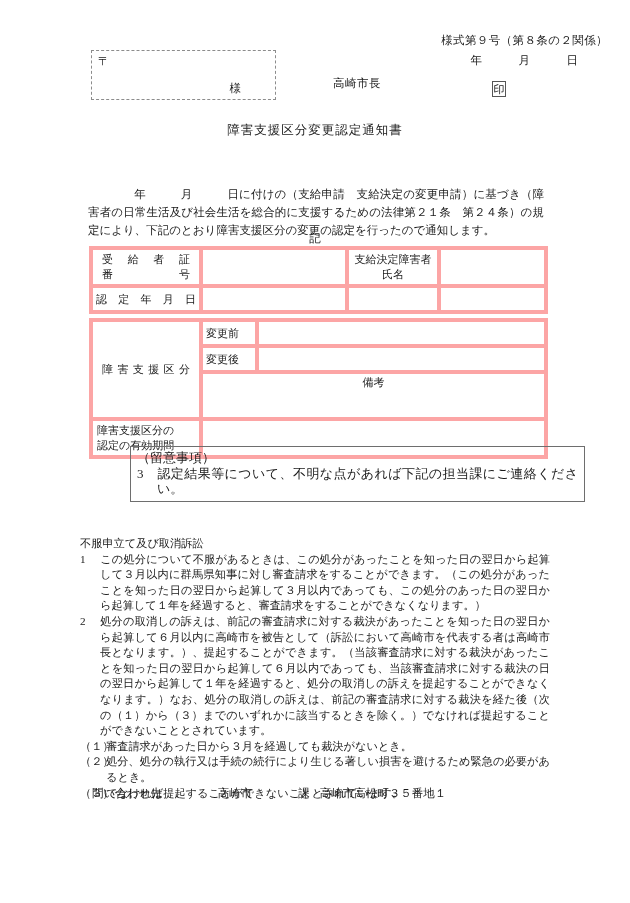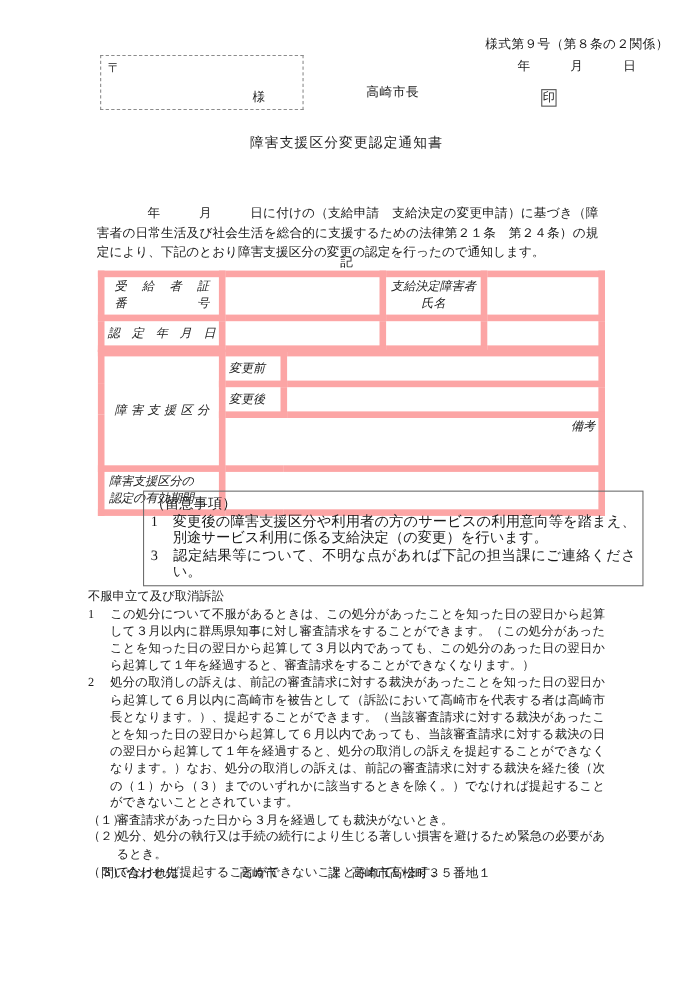--- a/index.html
+++ b/index.html
@@ -116,25 +116,24 @@
     font-size: 11.5px;
   }
 
   
   table.grid {
     border-collapse: collapse;
     table-layout: fixed;
     font-size: 11px;
   }
   table.grid td {
-    border: 6px solid #fca5a5;
+    border: 4px solid #fca5a5;
     padding: 0 3px;
     vertical-align: middle;
     line-height: 15px;
-    font-style: italic;
   }
   td.blank-cell { border: none; }
 
   .t1 {
     position: absolute;
     left: 89px;
     top: 246px;
     width: 455px;
   }
   .lbl-just {
@@ -189,21 +188,21 @@
 
   
   .appeal {
     position: absolute;
     left: 80px;
     top: 536px;
     width: 470px;
     font-size: 11.2px;
     line-height: 15.6px;
   }
-  .appeal .head { display: block; margin-bottom: 0px; font-family: Liberation Mono, monospace; }
+  .appeal .head { display: block; margin-bottom: 0px; }
   .appeal .item {
     display: block;
     padding-left: 20px;
     text-indent: -20px;
     text-align: justify;
     text-justify: inter-ideograph;
   }
   .appeal .num { display: inline-block; width: 20px; text-indent: 0; }
   .appeal .sub {
     display: block;
@@ -299,37 +298,36 @@
           <div class="lbl-just">障害支援区分</div>
         </td>
         <td style="height:22px; text-align:left;">変更前</td>
         <td></td>
       </tr>
       <tr>
         <td style="height:22px; text-align:left;">変更後</td>
         <td></td>
       </tr>
       <tr>
-        <td colspan="2" style="height:42px; vertical-align:top; text-align:right; padding-top:1px;">
+        <td colspan="2" style="height:42px; vertical-align:top; text-align:center; padding-top:1px;">
           <span>備考</span><span></span>
         </td>
       </tr>
       <tr>
         <td style="height:34px; line-height:15px; padding:0 4px;">
           <div>障害支援区分の</div>
           <div>認定の有効期間</div>
         </td>
         <td colspan="2"></td>
       </tr>
     </tbody>
   </table>
 
   <div class="notes">
     <span class="hdr">（留意事項）</span>
-    <span class="item"><span class="num">1</span><span>変更後の障害支援区分や利用者の方のサービスの利用意向等を踏まえ、別途サービス利用に係る支給決定（の変更）を行います。</span></span>
     <span class="item"><span class="num">3</span><span>認定結果等について、不明な点があれば下記の担当課にご連絡ください。</span></span>
   </div>
 
   <div class="appeal">
     <span class="head">不服申立て及び取消訴訟</span>
     <span class="item"><span class="num">1</span><span>この処分について不服があるときは、この処分があったことを知った日の翌日から起算して３月以内に群馬県知事に対し審査請求をすることができます。（この処分があったことを知った日の翌日から起算して３月以内であっても、この処分のあった日の翌日から起算して１年を経過すると、審査請求をすることができなくなります。）</span></span>
     <span class="item"><span class="num">2</span><span>処分の取消しの訴えは、前記の審査請求に対する裁決があったことを知った日の翌日から起算して６月以内に高崎市を被告として（訴訟において高崎市を代表する者は高崎市長となります。）、提起することができます。（当該審査請求に対する裁決があったことを知った日の翌日から起算して６月以内であっても、当該審査請求に対する裁決の日の翌日から起算して１年を経過すると、処分の取消しの訴えを提起することができなくなります。）なお、処分の取消しの訴えは、前記の審査請求に対する裁決を経た後（次の（１）から（３）までのいずれかに該当するときを除く。）でなければ提起することができないこととされています。</span></span>
     <span class="sub"><span class="snum">（１）</span><span>審査請求があった日から３月を経過しても裁決がないとき。</span></span>
     <span class="sub"><span class="snum">（２）</span><span>処分、処分の執行又は手続の続行により生じる著しい損害を避けるため緊急の必要があるとき。</span></span>
     <span class="sub"><span class="snum">（３）</span><span>でなければ提起することができないこととされています。</span></span>

